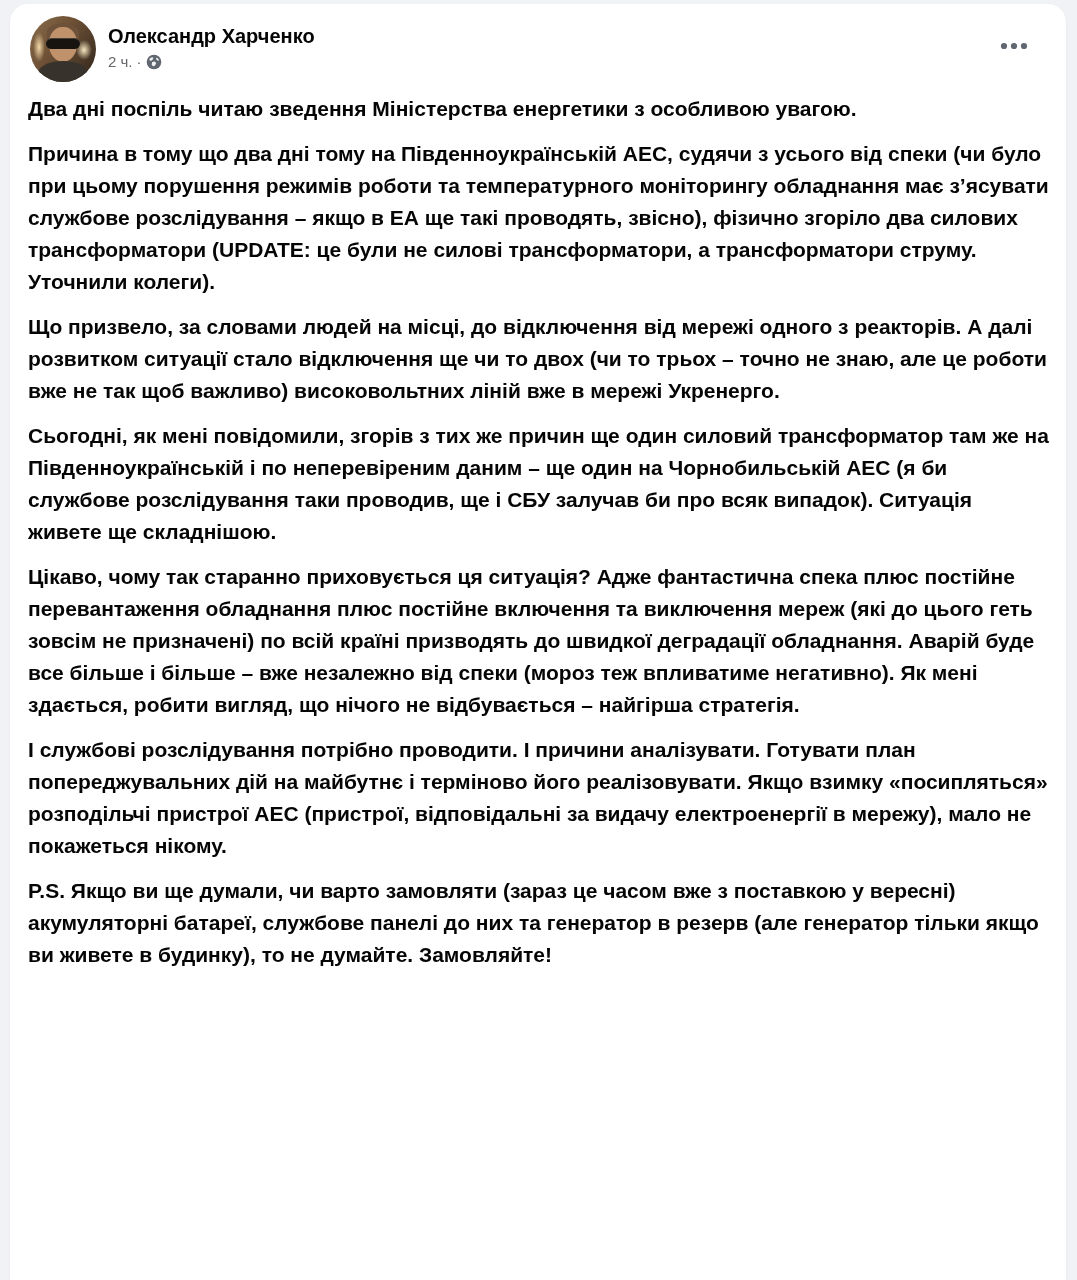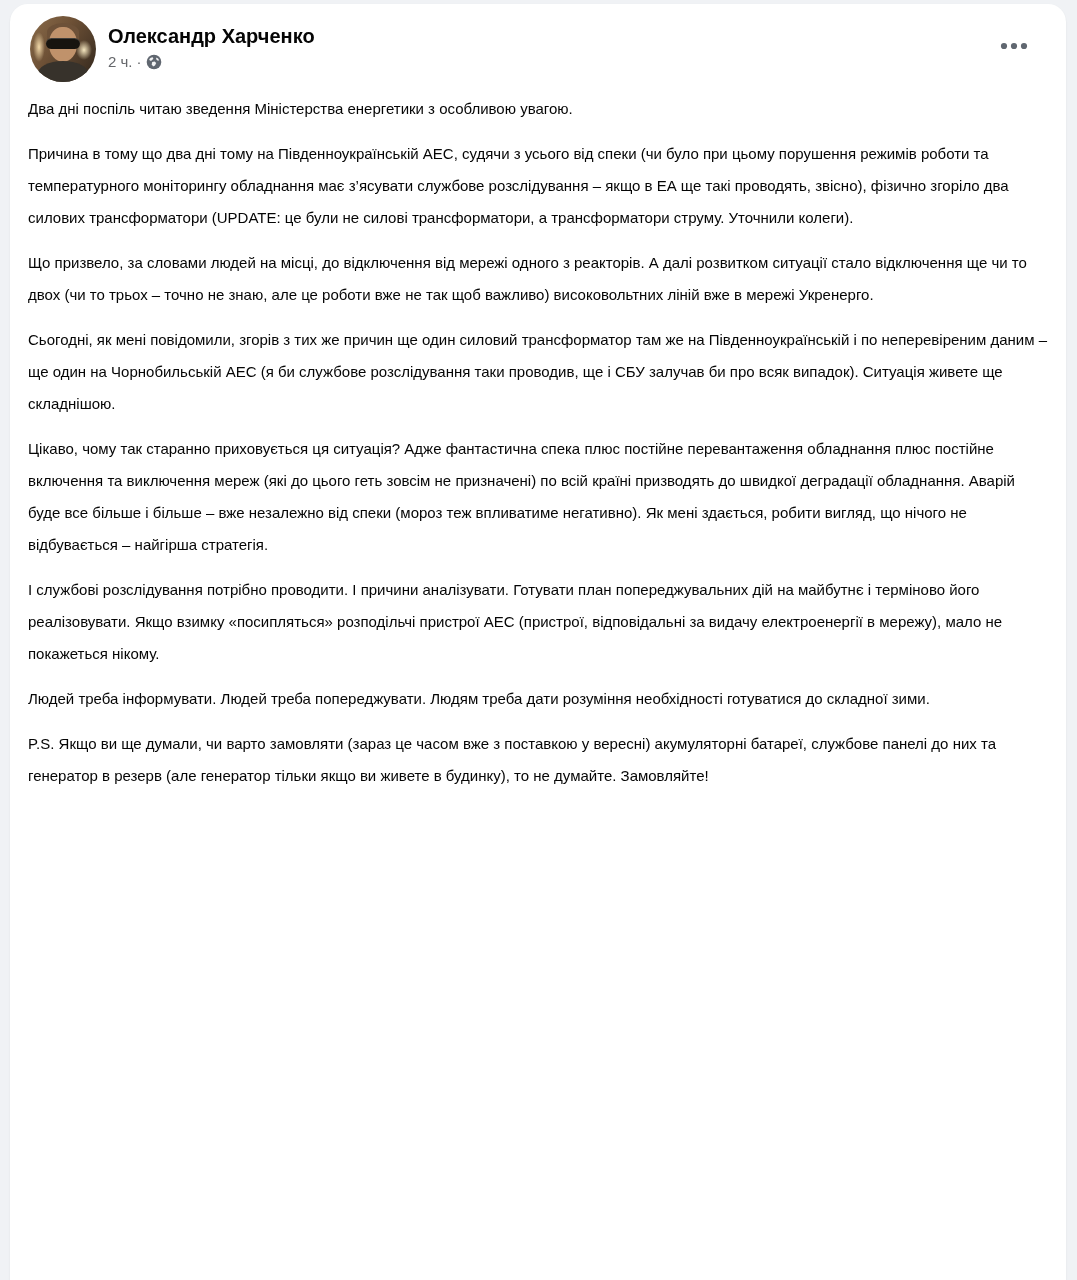--- a/index.html
+++ b/index.html
@@ -79,23 +79,24 @@
     position: absolute; top: 26px; right: 32px;
     width: 40px; height: 32px;
     background: none; border: none; cursor: pointer;
     display: flex; align-items: center; justify-content: center;
     border-radius: 6px;
   }
 
   
   .post-body {
     padding: 11px 16px 0 18px;
-    font-size: 15px;
+    font-size: 21px;
     line-height: 32px;
     color: #050505;
+    font-weight: bold;
   }
   .post-body p { margin: 0 0 13px 0; max-width: 1022px; }
 </style>
 </head>
 <body>
 
 <div class="page">
   <article class="post-card">
 
     <header class="post-header">
@@ -135,18 +136,17 @@
 
     </header>
 
     <div class="post-body">
         <p>Два дні поспіль читаю зведення Міністерства енергетики з особливою увагою.</p>
         <p>Причина в тому що два дні тому на Південноукраїнській АЕС, судячи з усього від спеки (чи було при цьому порушення режимів роботи та температурного моніторингу обладнання має з’ясувати службове розслідування – якщо в ЕА ще такі проводять, звісно), фізично згоріло два силових трансформатори (UPDATE: це були не силові трансформатори, а трансформатори струму. Уточнили колеги).</p>
         <p>Що призвело, за словами людей на місці, до відключення від мережі одного з реакторів. А далі розвитком ситуації стало відключення ще чи то двох (чи то трьох – точно не знаю, але це роботи вже не так щоб важливо) високовольтних ліній вже в мережі Укренерго.</p>
         <p>Сьогодні, як мені повідомили, згорів з тих же причин ще один силовий трансформатор там же на Південноукраїнській і по неперевіреним даним – ще один на Чорнобильській АЕС (я би службове розслідування таки проводив, ще і СБУ залучав би про всяк випадок). Ситуація живете ще складнішою.</p>
         <p>Цікаво, чому так старанно приховується ця ситуація? Адже фантастична спека плюс постійне перевантаження обладнання плюс постійне включення та виключення мереж (які до цього геть зовсім не призначені) по всій країні призводять до швидкої деградації обладнання. Аварій буде все більше і більше – вже незалежно від спеки (мороз теж впливатиме негативно). Як мені здається, робити вигляд, що нічого не відбувається – найгірша стратегія.</p>
         <p>І службові розслідування потрібно проводити. І причини аналізувати. Готувати план попереджувальних дій на майбутнє і терміново його реалізовувати. Якщо взимку «посипляться» розподільчі пристрої АЕС (пристрої, відповідальні за видачу електроенергії в мережу), мало не покажеться нікому.</p>
-        <p>Людей треба інформувати. Людей треба попереджувати. Людям треба дати розуміння необхідності готуватися до складної зими.</p>
         <p>P.S. Якщо ви ще думали, чи варто замовляти (зараз це часом вже з поставкою у вересні) акумуляторні батареї, службове панелі до них та генератор в резерв (але генератор тільки якщо ви живете в будинку), то не думайте. Замовляйте!</p>
       </div>
 
   </article>
 </div>
 
 </body></html>

